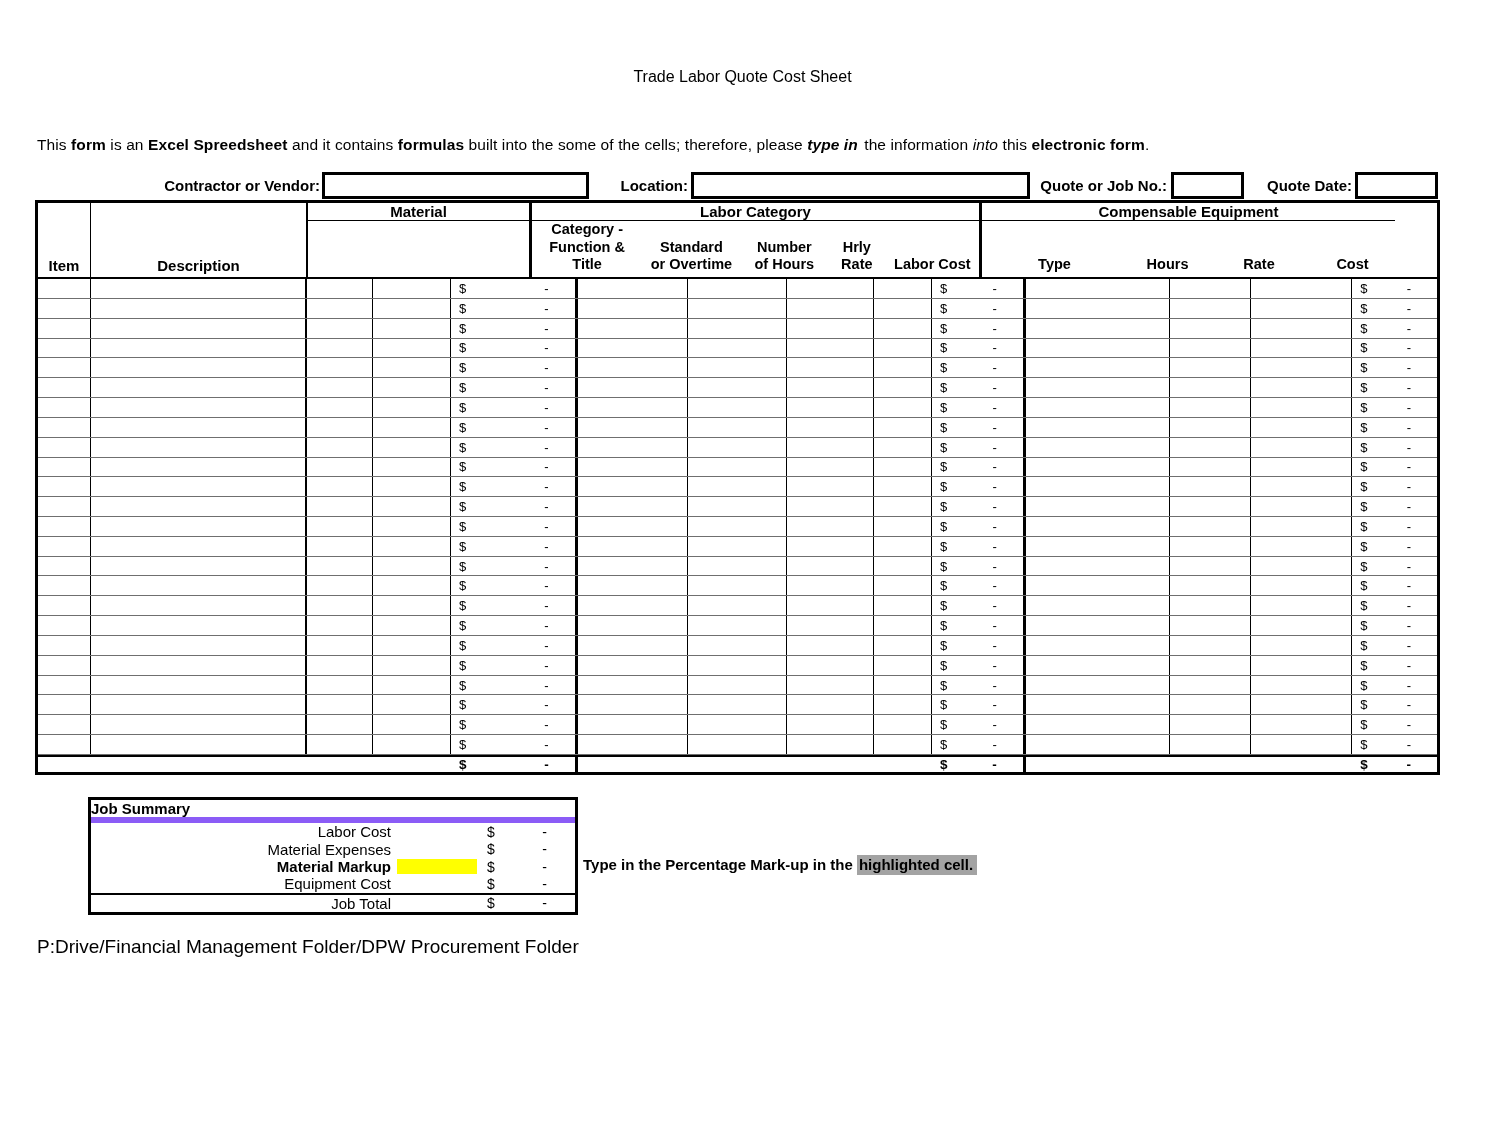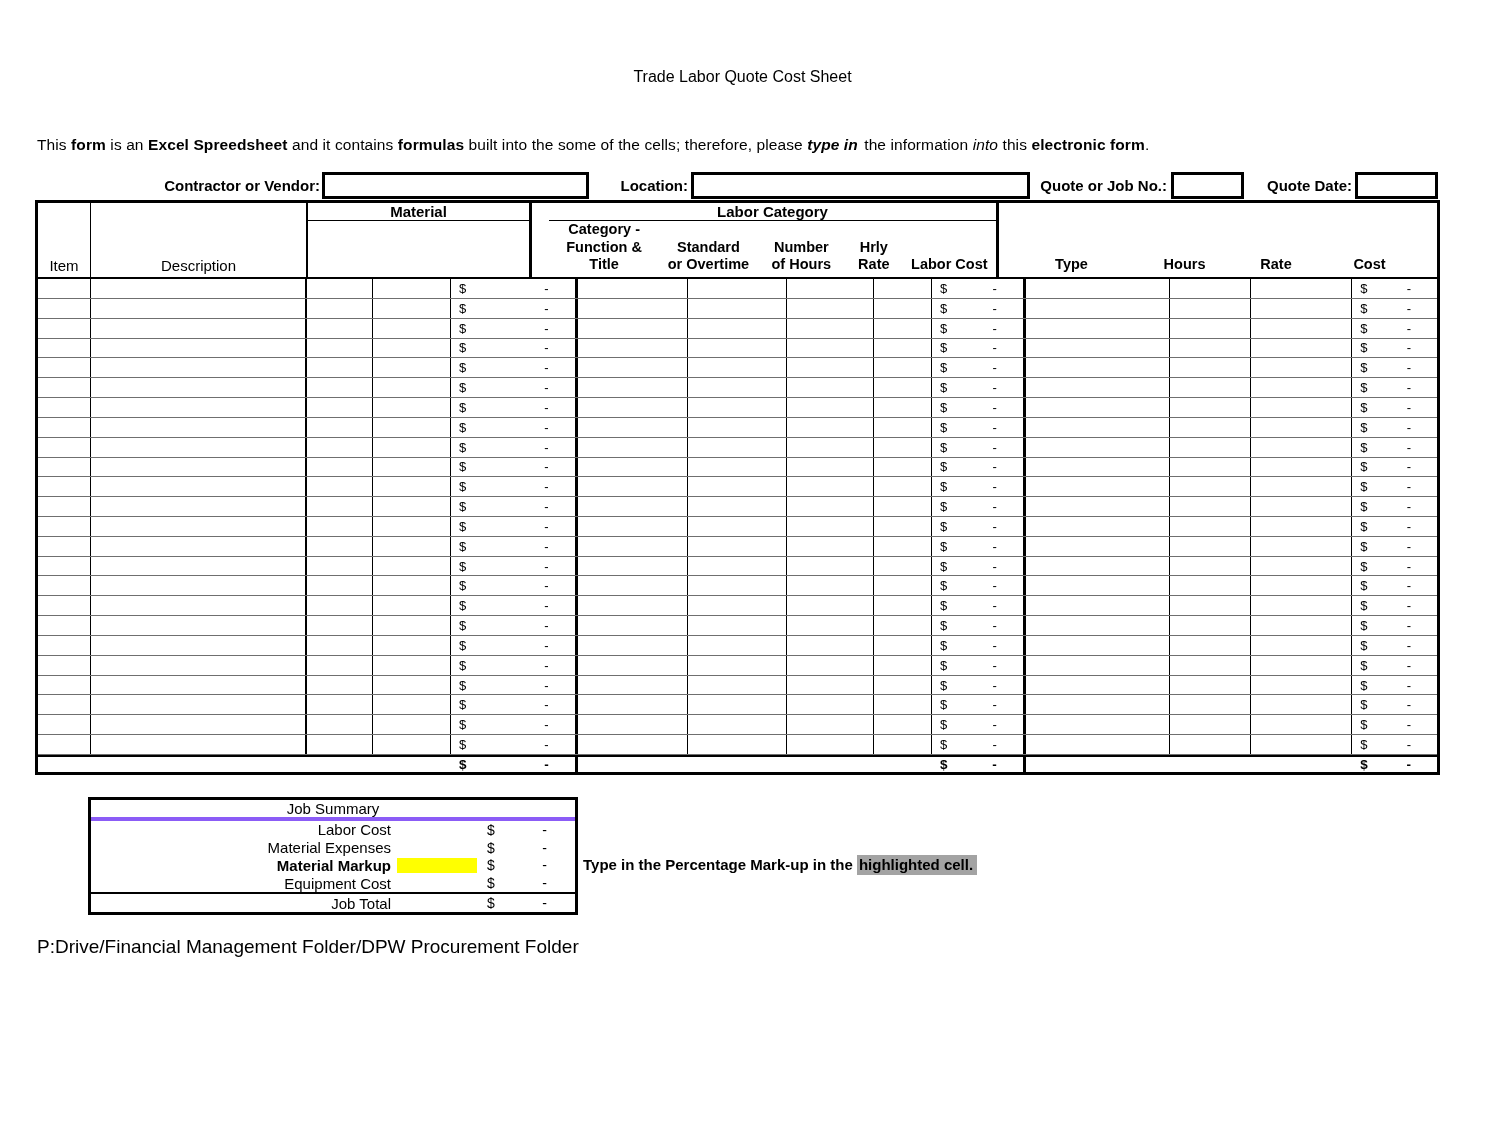--- a/index.html
+++ b/index.html
@@ -31,26 +31,26 @@
   #box-jobno      { left:1171px; width:73px; }
   #lbl-date       { left:1231px; width:121px; }
   #box-date       { left:1355px; width:83px; }
 
   
   .cost-table {
     position:absolute; left:35px; top:200px; width:1405px; height:575px;
     border:3px solid #000; display:flex; flex-direction:column; background:#fff;
   }
   .thead { flex:0 0 73px; display:flex; border-bottom:2px solid #000; }
-  .hcol { display:flex; align-items:flex-end; justify-content:center; font-weight:normal; font-size:15px; padding-bottom:3px; }
+  .hcol { display:flex; align-items:flex-end; justify-content:center; font-weight:bold; font-size:15px; padding-bottom:3px; }
   .hcol-item { width:53px; border-right:1px solid #000; }
   .hcol-desc { width:217px; border-right:2px solid #000; }
   .hgroup { display:flex; flex-direction:column; }
   .hg-material { width:224px; border-right:3px solid #000; }
-  .hg-labor    { width:450px; border-right:3px solid #000;margin-left:17px; }
+  .hg-labor    { width:450px; border-right:3px solid #000; }
   .hg-equip    { width:413px; }
   .hband { flex:0 0 18px; border-bottom:1px solid #000; text-align:center; font-weight:bold; font-size:15px; line-height:17px; }
   .hsub  { flex:1; display:flex; align-items:flex-end; padding-bottom:3px; }
   .hsub span { display:block; text-align:center; font-weight:bold; font-size:14.5px; line-height:1.22; white-space:pre-line; }
 
   .tbody { flex:1; display:flex; flex-direction:column; }
   .trow  { flex:1; display:flex; border-bottom:1px solid #6f6f6f; }
   .trow-total { flex:0 0 21px; display:flex; border-top:2px solid #000; font-weight:bold; }
 
   .cell { height:100%; border-right:1px solid #000; }
@@ -61,21 +61,21 @@
   .br3 { border-right-width:3px; }
   .brn { border-right:none; }
   .money { display:flex; justify-content:space-between; align-items:center; padding:0 26px 0 8px; font-size:13px; }
   .trow-total .money { font-size:13.5px; }
 
   
   .job-summary {
     position:absolute; left:88px; top:797px; width:490px; height:118px;
     border:3px solid #000; display:flex; flex-direction:column; font-size:15px; background:#fff;
   }
-  .js-title { flex:0 0 19px; border-bottom:4px solid #8b5cf6; text-align:center; font-weight:normal; line-height:17px; }
+  .js-title { flex:0 0 19px; border-bottom:6px solid #8b5cf6; font-weight:bold; line-height:17px; }
   .js-rows { flex:1; display:flex; flex-direction:column; }
   .js-row { flex:1; display:flex; align-items:center; }
   .js-row-total { border-top:2px solid #000; }
   .js-label { width:304px; text-align:right; padding-right:4px; white-space:nowrap; }
   .js-label-bold { font-weight:bold; }
   .js-hl-slot { width:80px; height:15px; margin-left:2px; }
   .js-amount { flex:1; display:flex; justify-content:space-between; align-items:center; padding:0 28px 0 10px; font-size:14px; }
 
   .markup-note { position:absolute; left:583px; top:856px; font-size:15px; font-weight:bold; white-space:nowrap; }
   .markup-note .hl { padding:1px 4px 2px 2px; }
@@ -116,20 +116,21 @@
           <span class="w99">Standard
 or Overtime</span>
           <span class="w88">Number
 of  Hours</span>
           <span class="w58">Hrly
 Rate</span>
           <span class="w94">Labor Cost</span>
         </div>
       </div>
       <div class="hgroup hg-equip">
+        <div class="hband">Compensable Equipment</div>
         <div class="hsub">
           <span class="w145">Type</span>
           <span class="w81">Hours</span>
           <span class="w102">Rate</span>
           <span class="w85">Cost</span>
         </div>
       </div>
     </div>
     <div class="tbody" id="table-body">
         <div class="trow">

